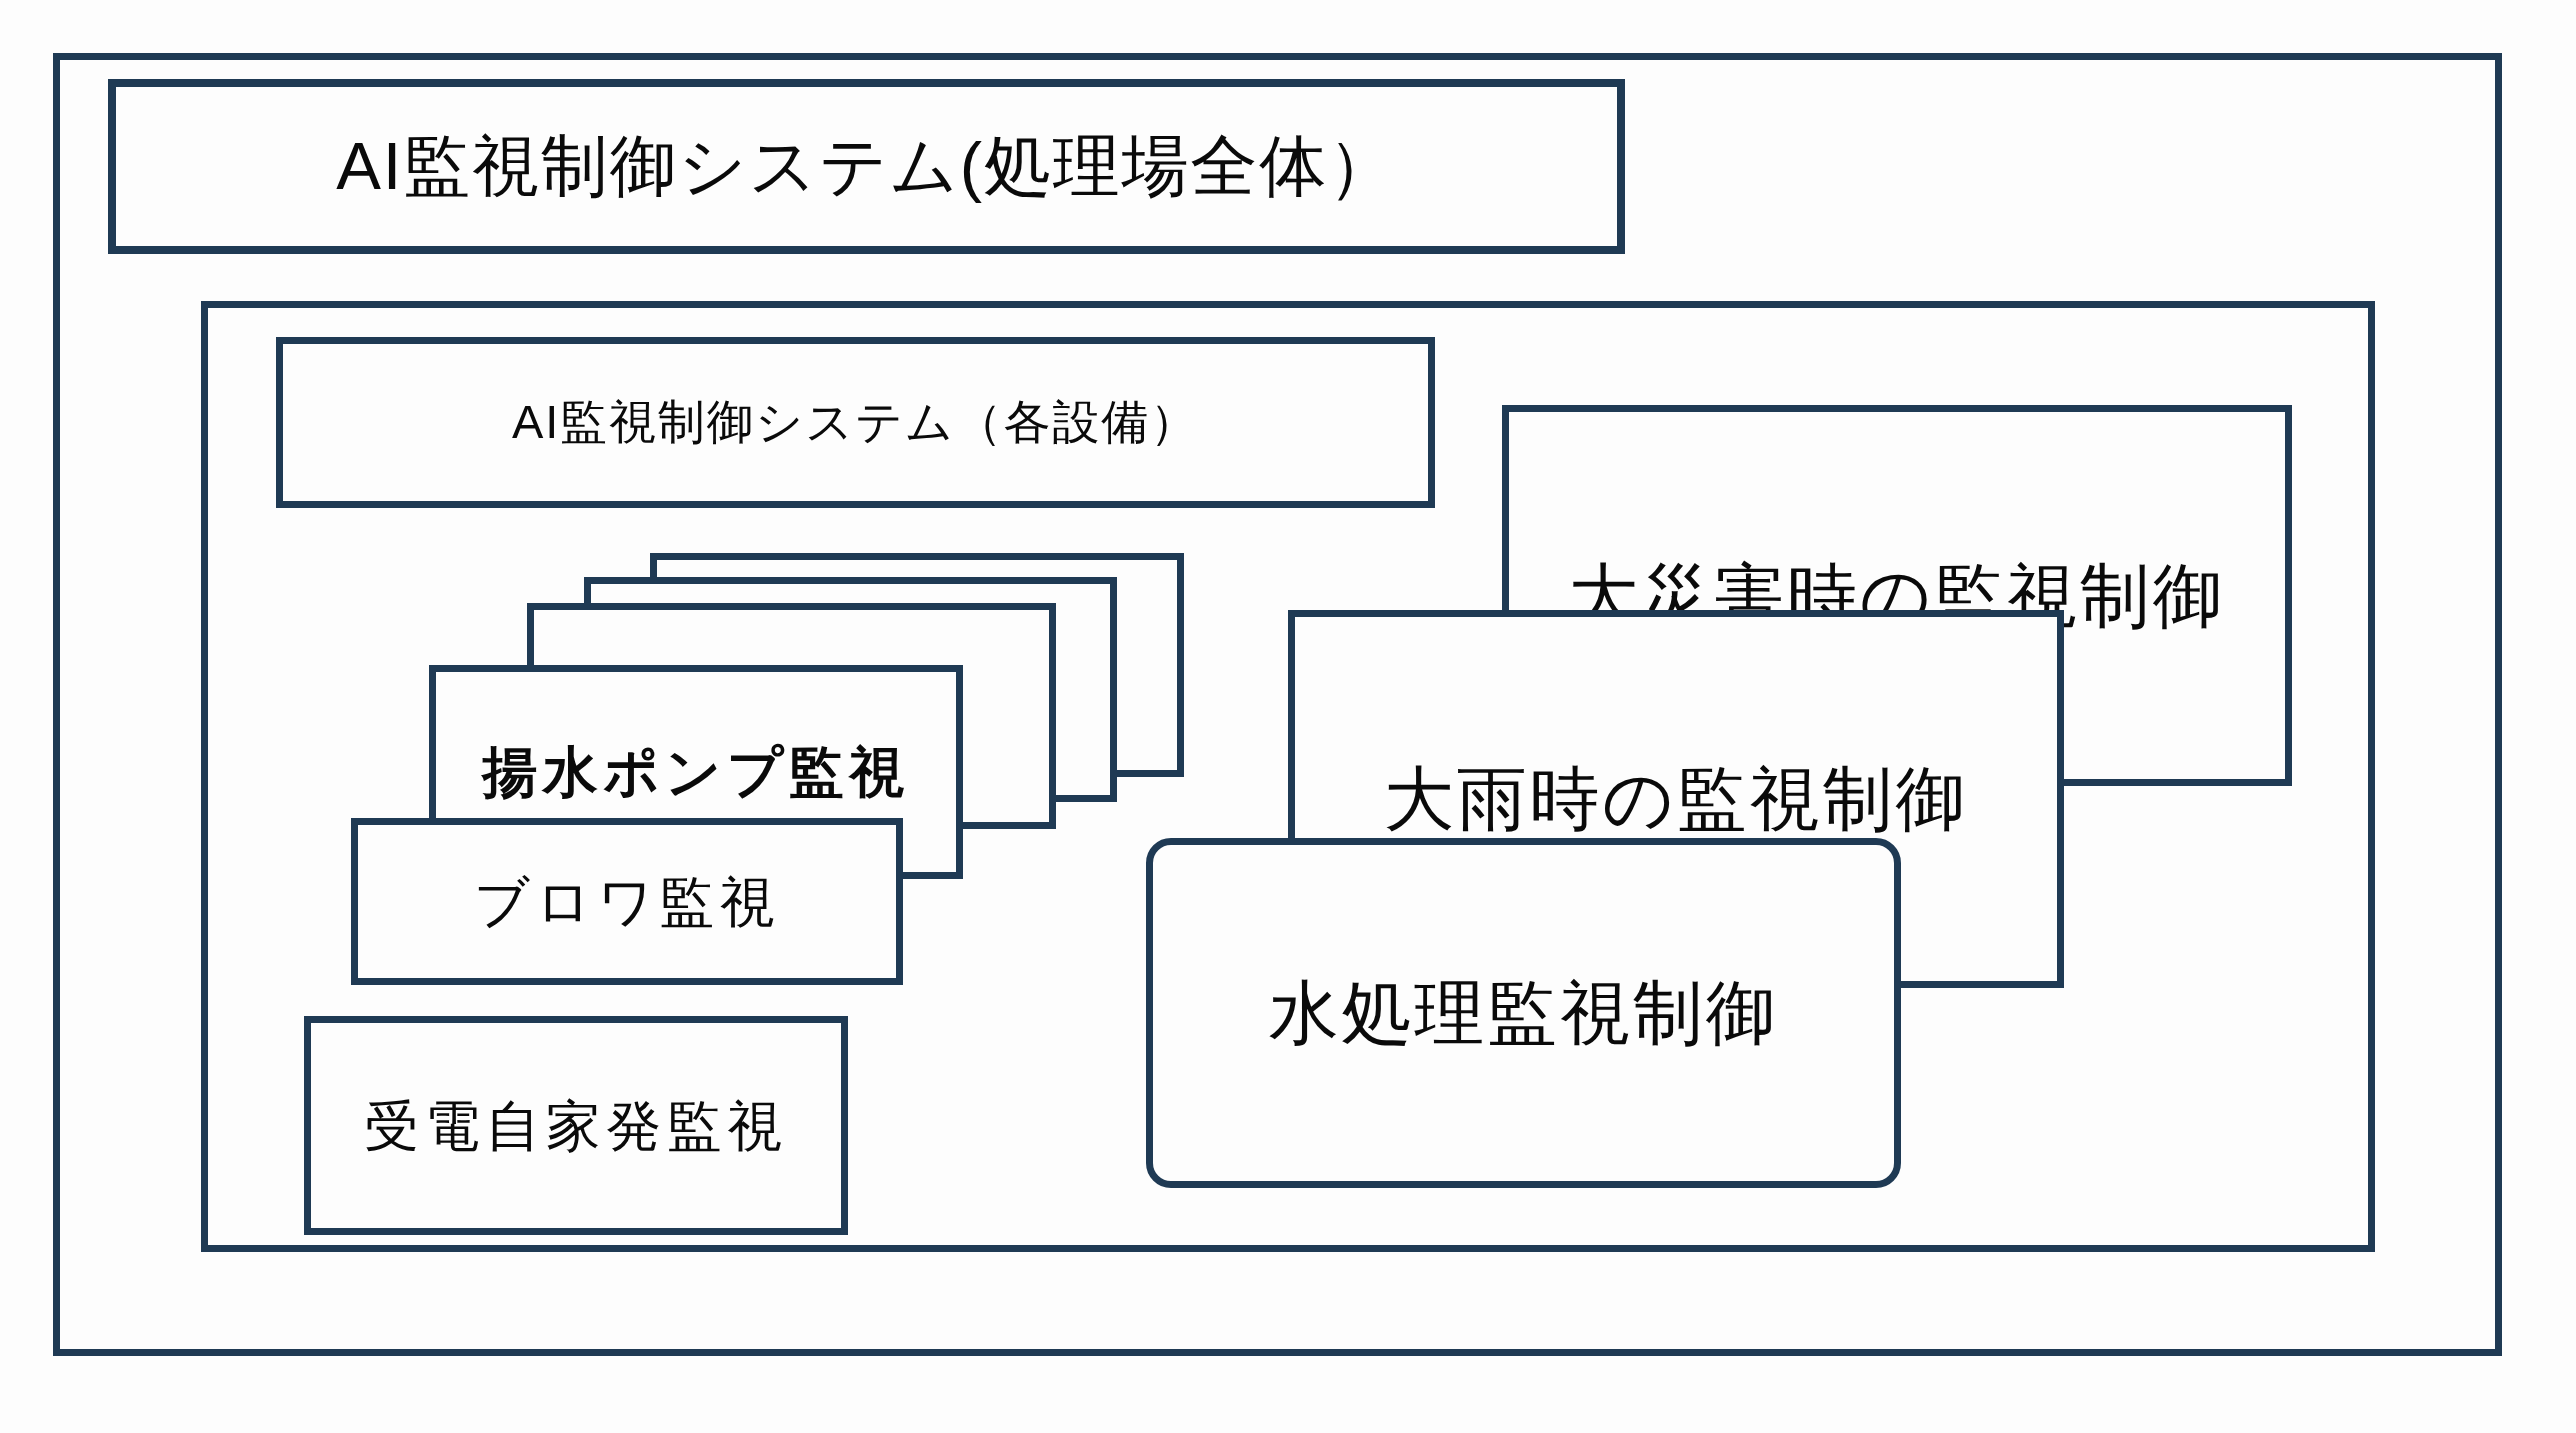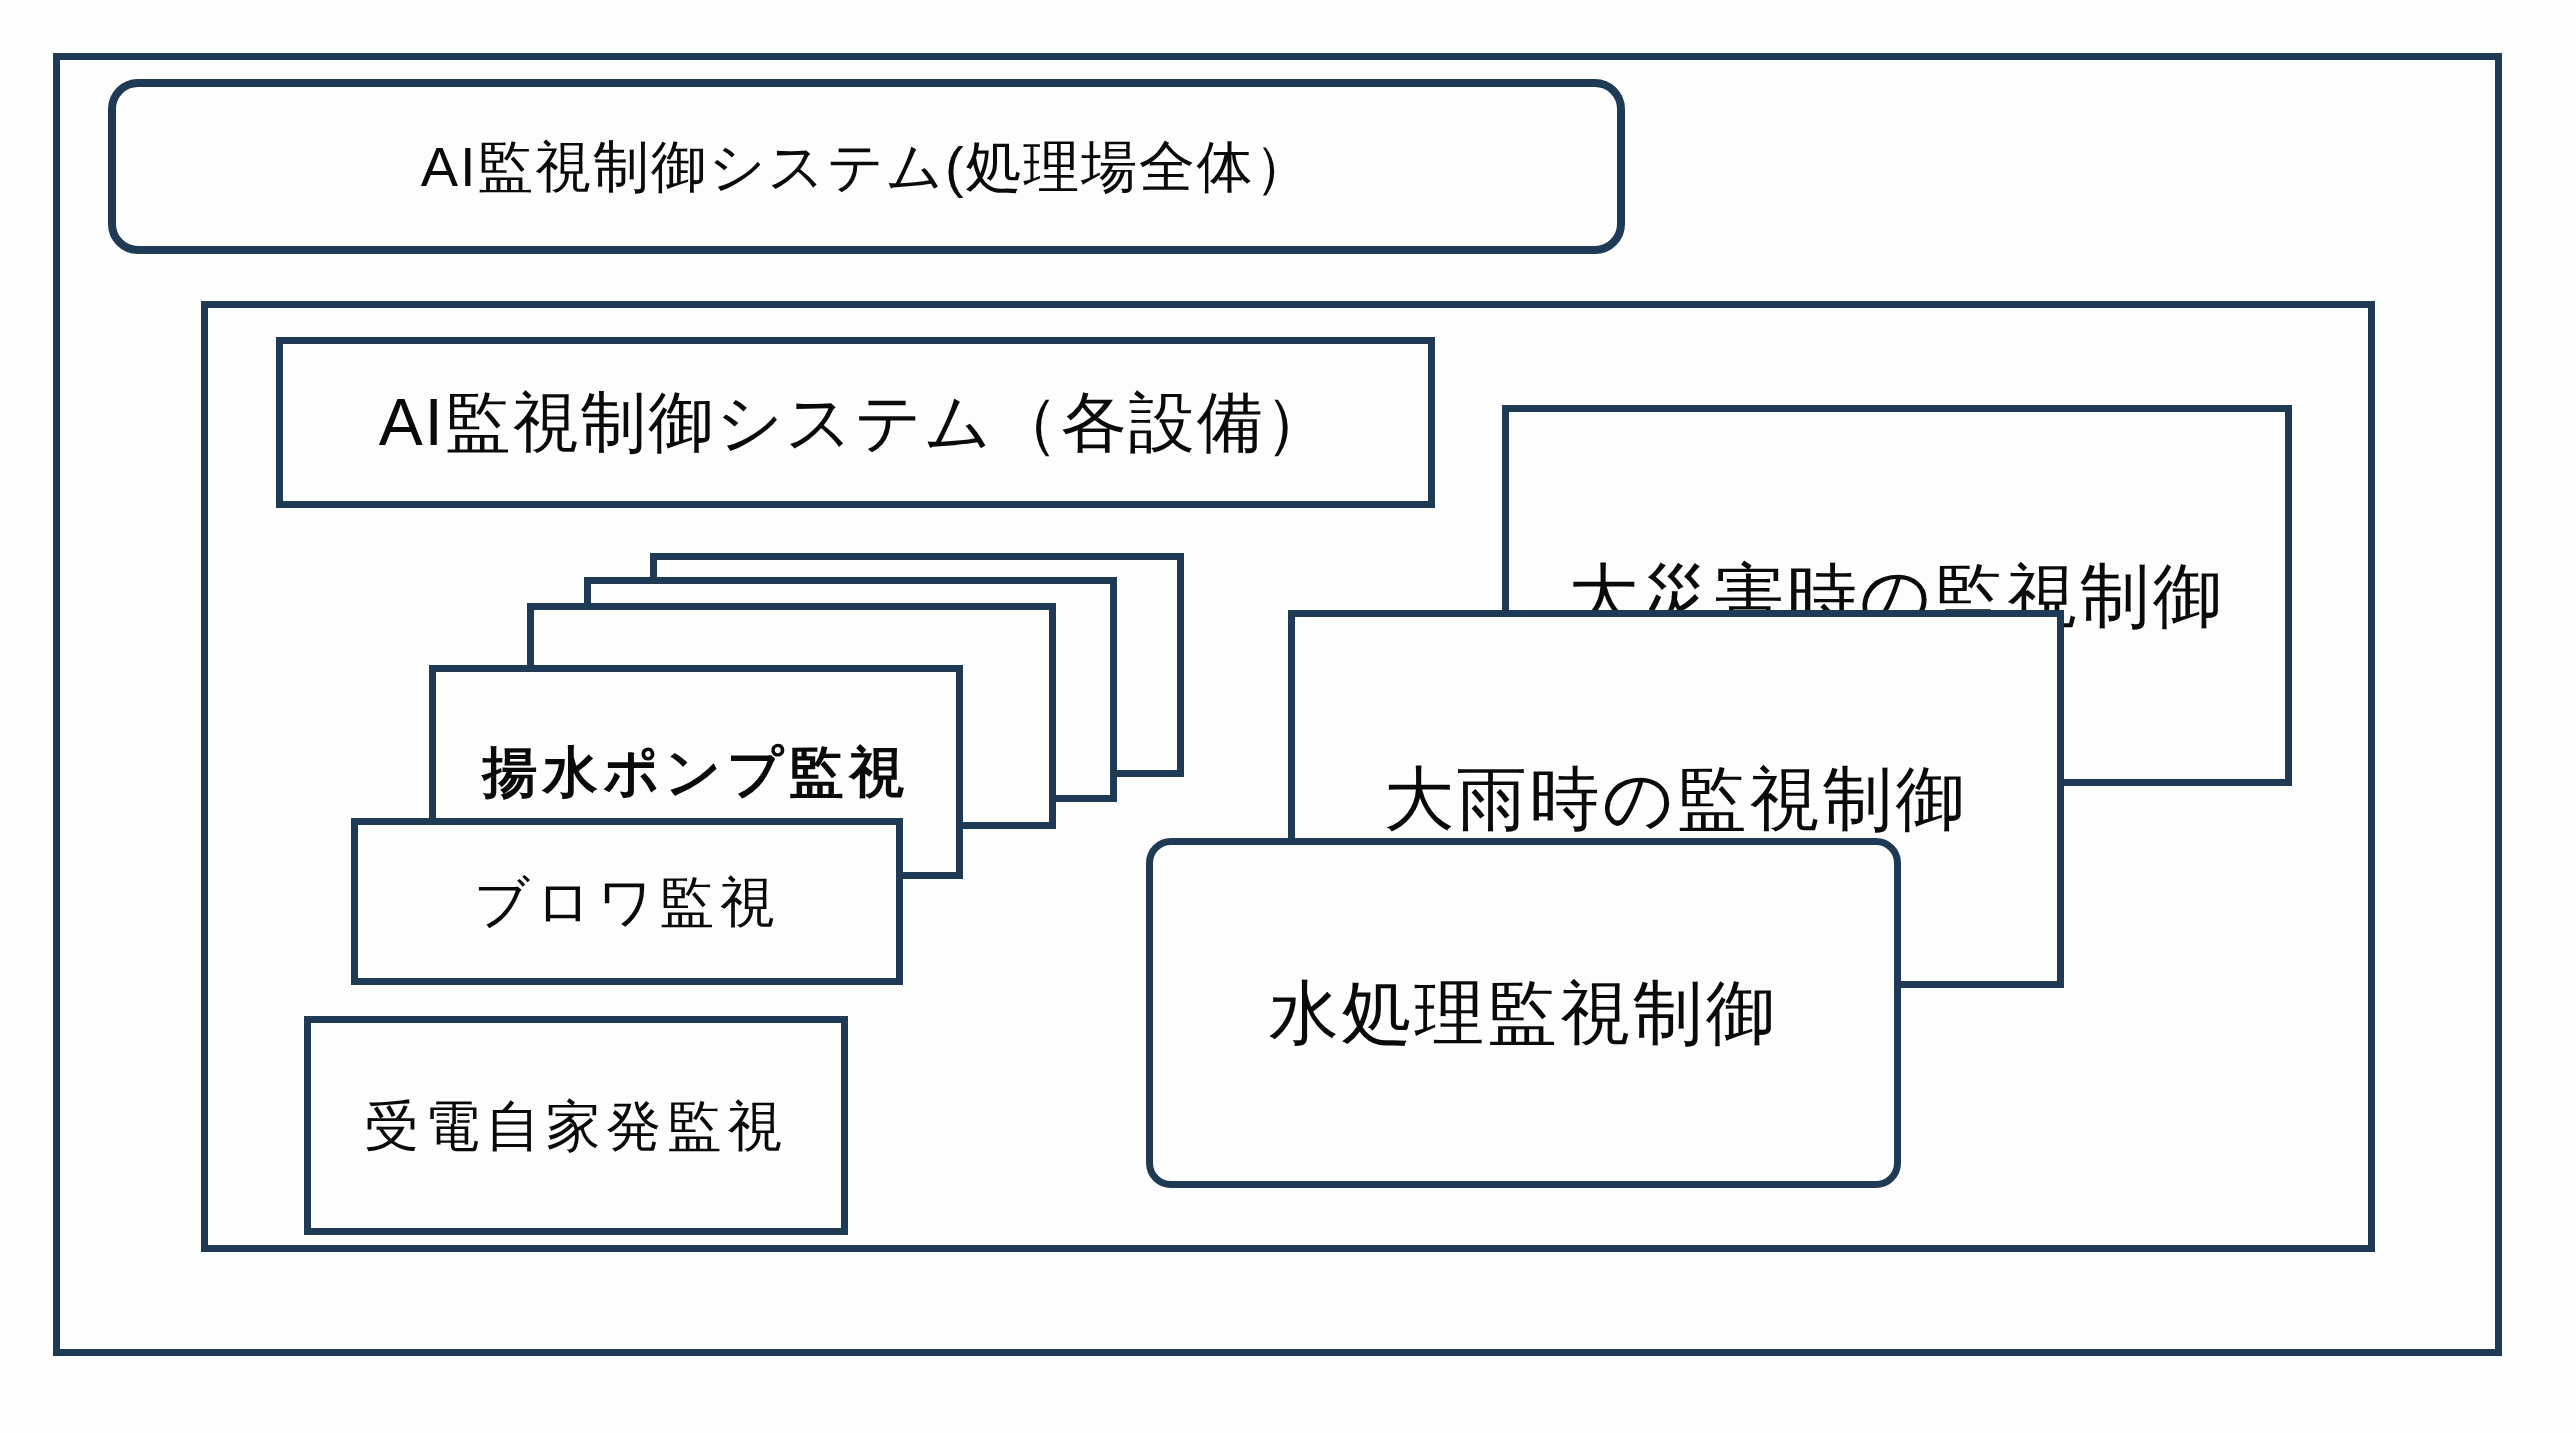--- a/index.html
+++ b/index.html
@@ -33,29 +33,28 @@
     text-align: center;
     color: var(--text, #0a0a0a);
     line-height: 1.2;
     white-space: nowrap;
   }
   .outer-frame {
     border-width: 7.4px;
   }
   .title-box {
     border-width: 8.3px;
-    font-size: 56px;
+    font-size: 67px;
     letter-spacing: 1.8px;
-    border-radius: 30px;
   }
   .inner-frame {
     border-width: 7.4px;
   }
   .inner-title-box {
-    font-size: 66px;
+    font-size: 47px;
     letter-spacing: 1.8px;
   }
   .equip {
     font-size: 55px;
     letter-spacing: 5.5px;
   }
   .mode {
     font-size: 70px;
     letter-spacing: 2.8px;
   }

